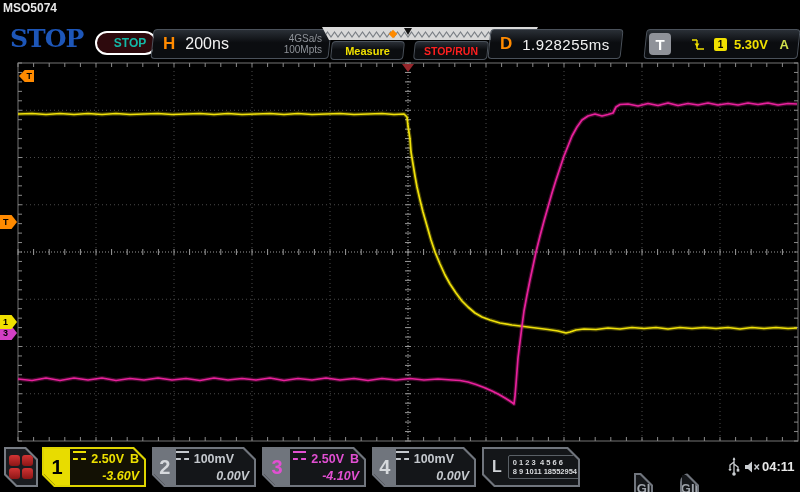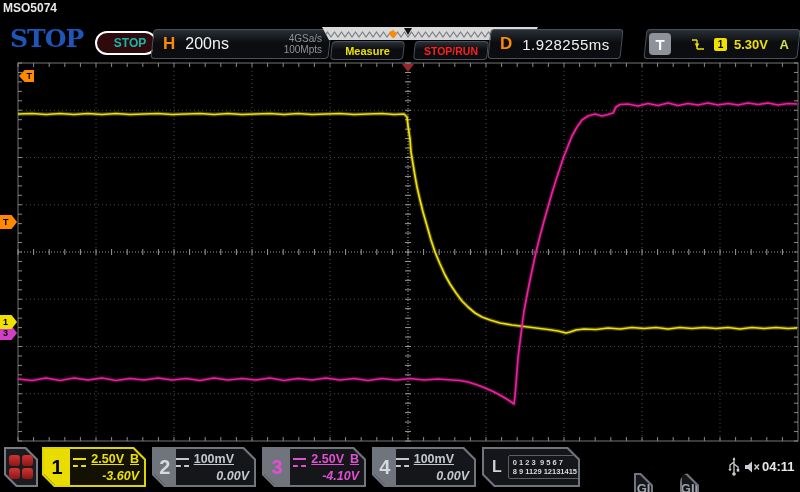--- a/index.html
+++ b/index.html
@@ -62,21 +62,21 @@
             clip-path:polygon(0 0,calc(100% - 11px) 0,100% 11px,100% 100%,11px 100%,0 calc(100% - 11px));
             display:flex;}
   #appsbtn{left:4px;top:447px;width:34px;height:40px;background:#777c84;}
   #appsbtn .tin{background:#1a1c20;align-items:center;justify-content:center;}
   #appsgrid{display:grid;grid-template-columns:11px 11px;grid-template-rows:11px 11px;gap:2px;}
   #appsgrid div{background:linear-gradient(#d23434,#8c1616);border-radius:3px;}
   .ch-tab{top:447px;width:104px;height:40px;}
   .ch-tab .num{width:26px;display:flex;align-items:center;justify-content:center;
                font-size:20px;font-weight:bold;}
   .ch-tab .info{flex:1;padding:2px 5px 2px 0;font-size:12.5px;font-weight:bold;line-height:17px;}
-  .l1{display:flex;align-items:flex-end;justify-content:flex-end;text-decoration:underline;}
+  .l1{display:flex;align-items:flex-start;justify-content:flex-end;}
   .l1 .bw{min-width:15px;text-align:right;}
   .l2{text-align:right;font-style:italic;}
   .dc{display:inline-block;width:13px;height:8px;border-top:2px solid currentColor;position:relative;
       margin-right:5px;}
   .dc::after{content:"";position:absolute;left:0;right:0;bottom:1px;border-top:2px dashed currentColor;}
   #ch1tab{left:42px;background:#ded400;}
   #ch1tab .tin{background:#131104;}
   #ch1tab .num{background:#e8dc00;color:#000;}
   #ch1tab .info{color:#ece000;}
   #ch2tab{left:152px;background:#70757d;}
@@ -520,21 +520,21 @@
         <span class="bw"></span>
         </div>
       <div class="l2">0.00V</div>
     </div>
   </div>
 </div>
 
 <div class="abs tab" id="ltab">
   <div class="tin">
     <span id="llabel">L</span>
-    <span id="ldigits"><span>0 1 2 3  9 5 6 7</span><br><span>8 9 1129 12131415</span></span>
+    <span id="ldigits"><span>0 1 2 3  4 5 6 6</span><br><span>8 9 1011 18552954</span></span>
   </div>
 </div>
 
 <div class="abs tab gen" id="gen1">
   <div class="tin">
     <span class="glabel">GI</span>
     <span class="gwave">~</span>
   </div>
 </div>
 <div class="abs tab gen" id="gen2">

